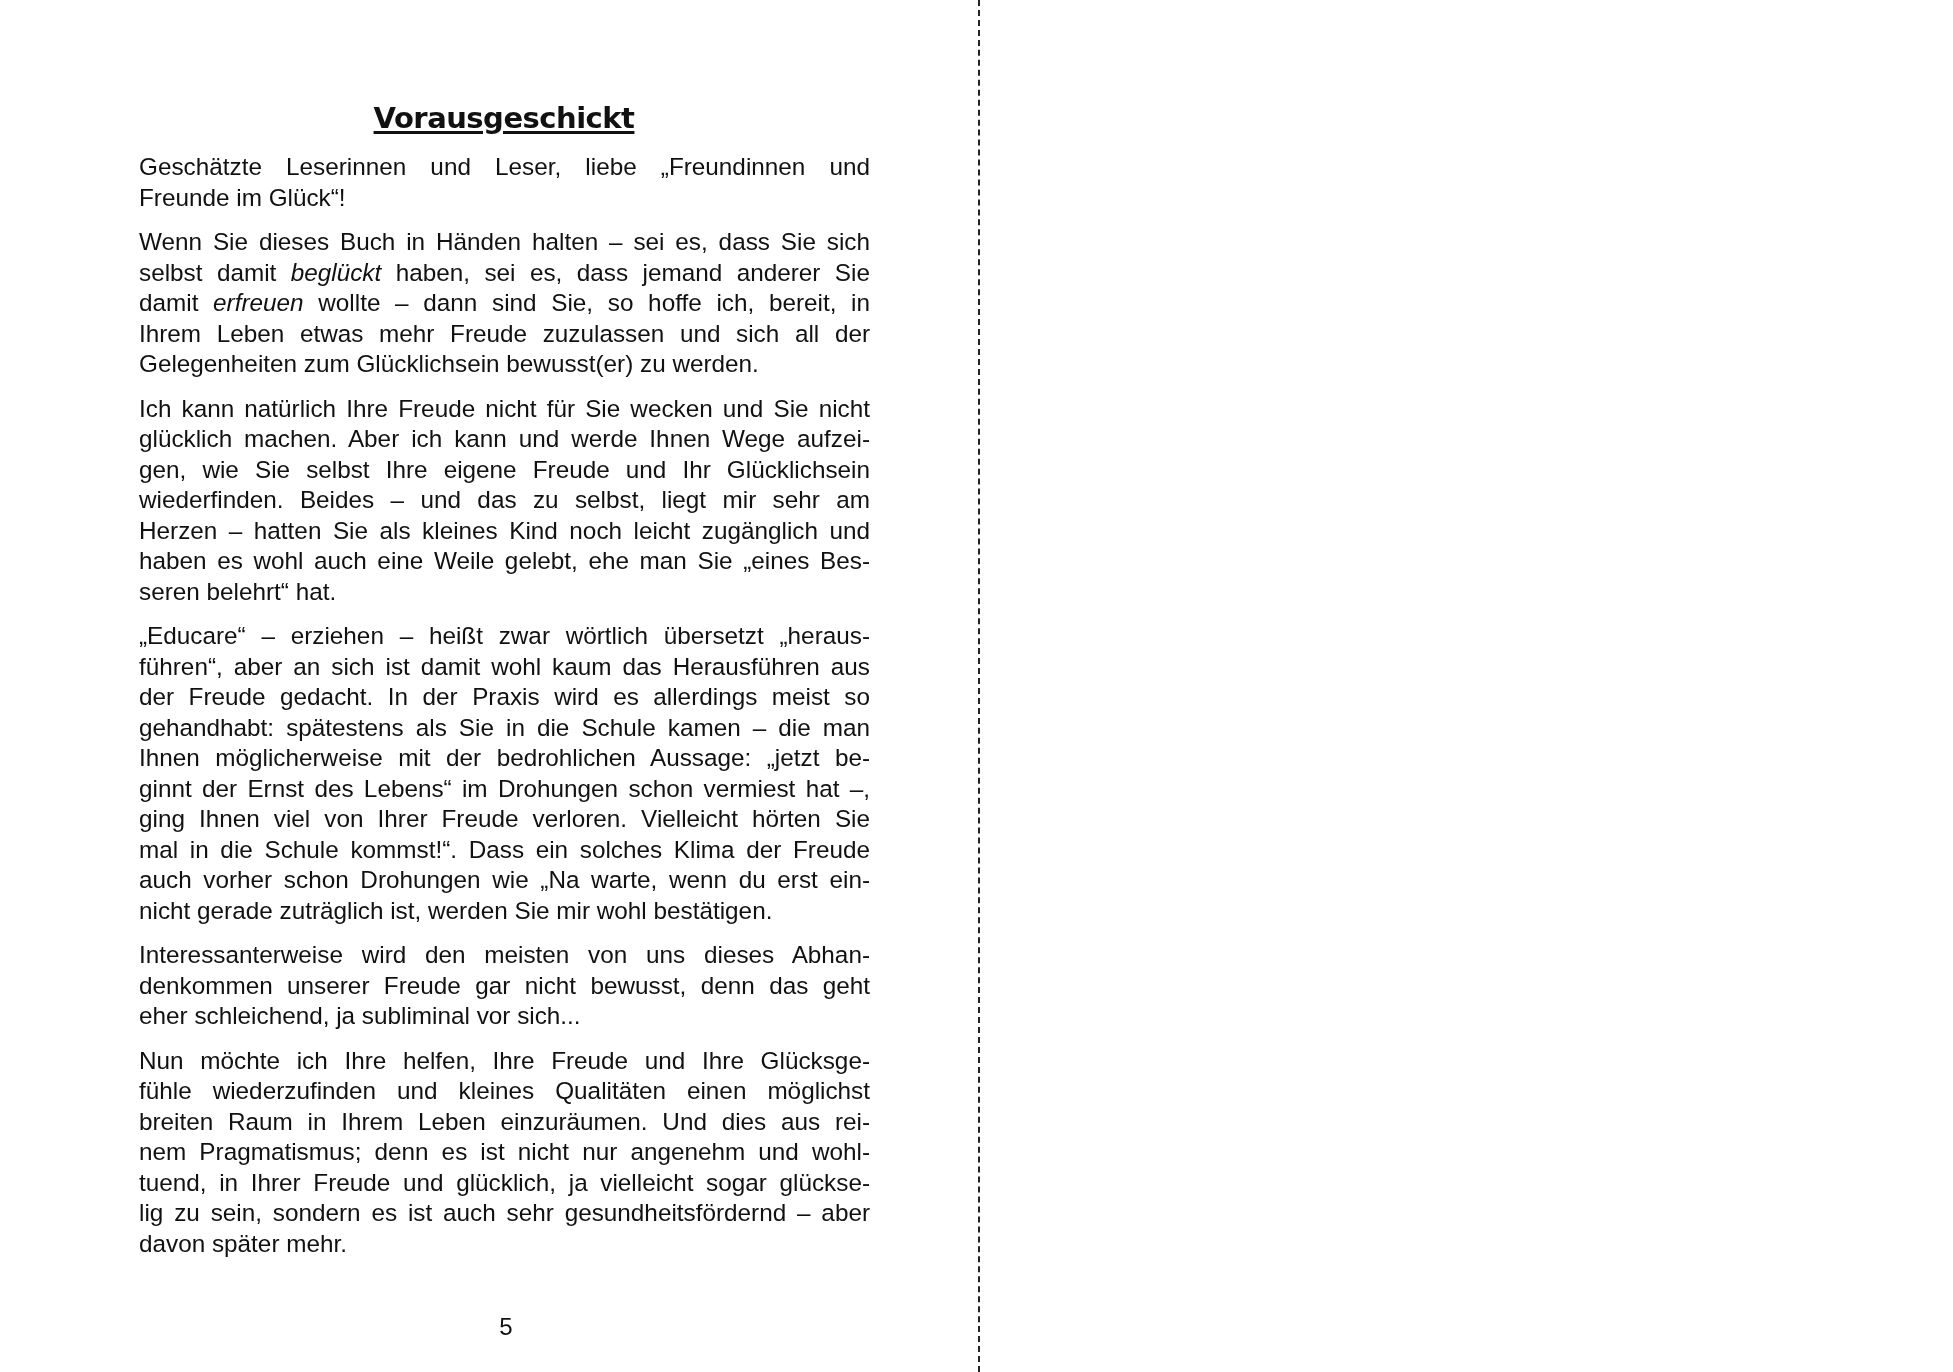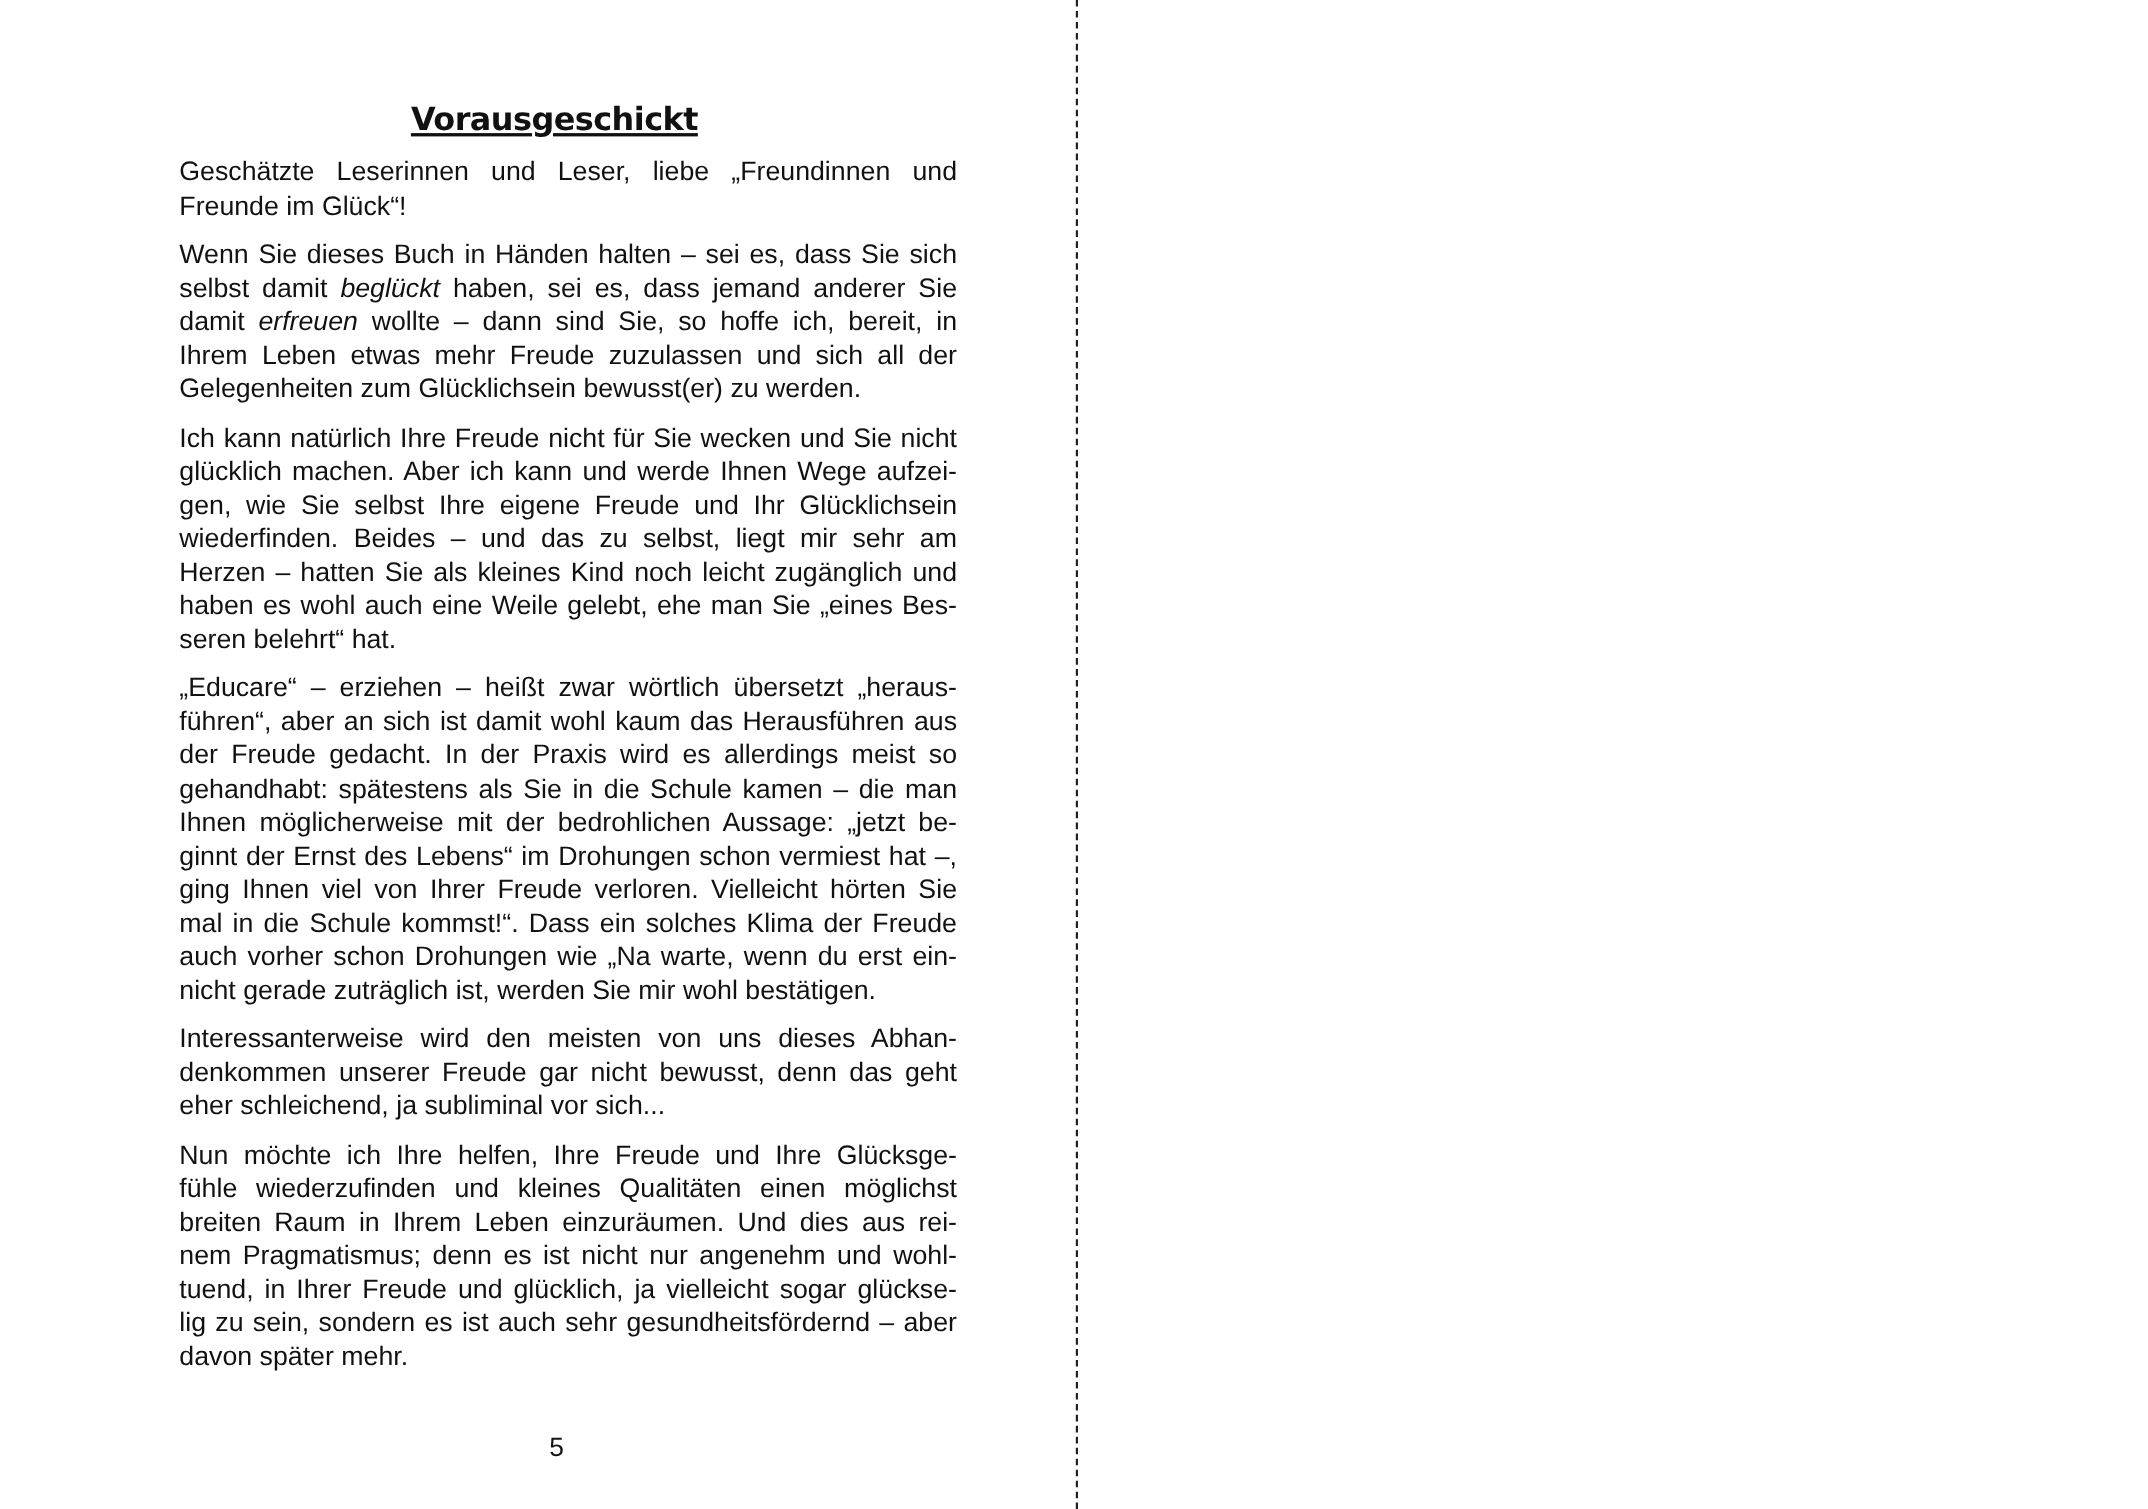--- a/index.html
+++ b/index.html
@@ -10,21 +10,21 @@
   body {
     width: 1953px;
     height: 1372px;
     position: relative;
     overflow: hidden;
     font-family: "Liberation Sans", sans-serif;
     color: #111111;
   }
   .page {
     position: absolute;
-    top: 0;
+    top: 10px;
     height: 1068px;
   }
   .page-left { left: 0; width: 979px; }
   .page-right { left: 980px; width: 973px; }
 
   .divider {
     position: absolute;
     left: 978px;
     top: 0;
     width: 0;
@@ -62,21 +62,20 @@
 
   .body-col p {
     margin: 0 0 14px 0;
     text-align-last: left;
   }
   .line {
     display: block;
     text-align: justify;
     text-align-last: justify;
     white-space: nowrap;
-    margin-left: 24px;
   }
   .line.end {
     text-align-last: left;
   }
   em { font-style: italic; }
 
   .page-number {
     position: absolute;
     top: 1302px;
     font-size: 24px;

